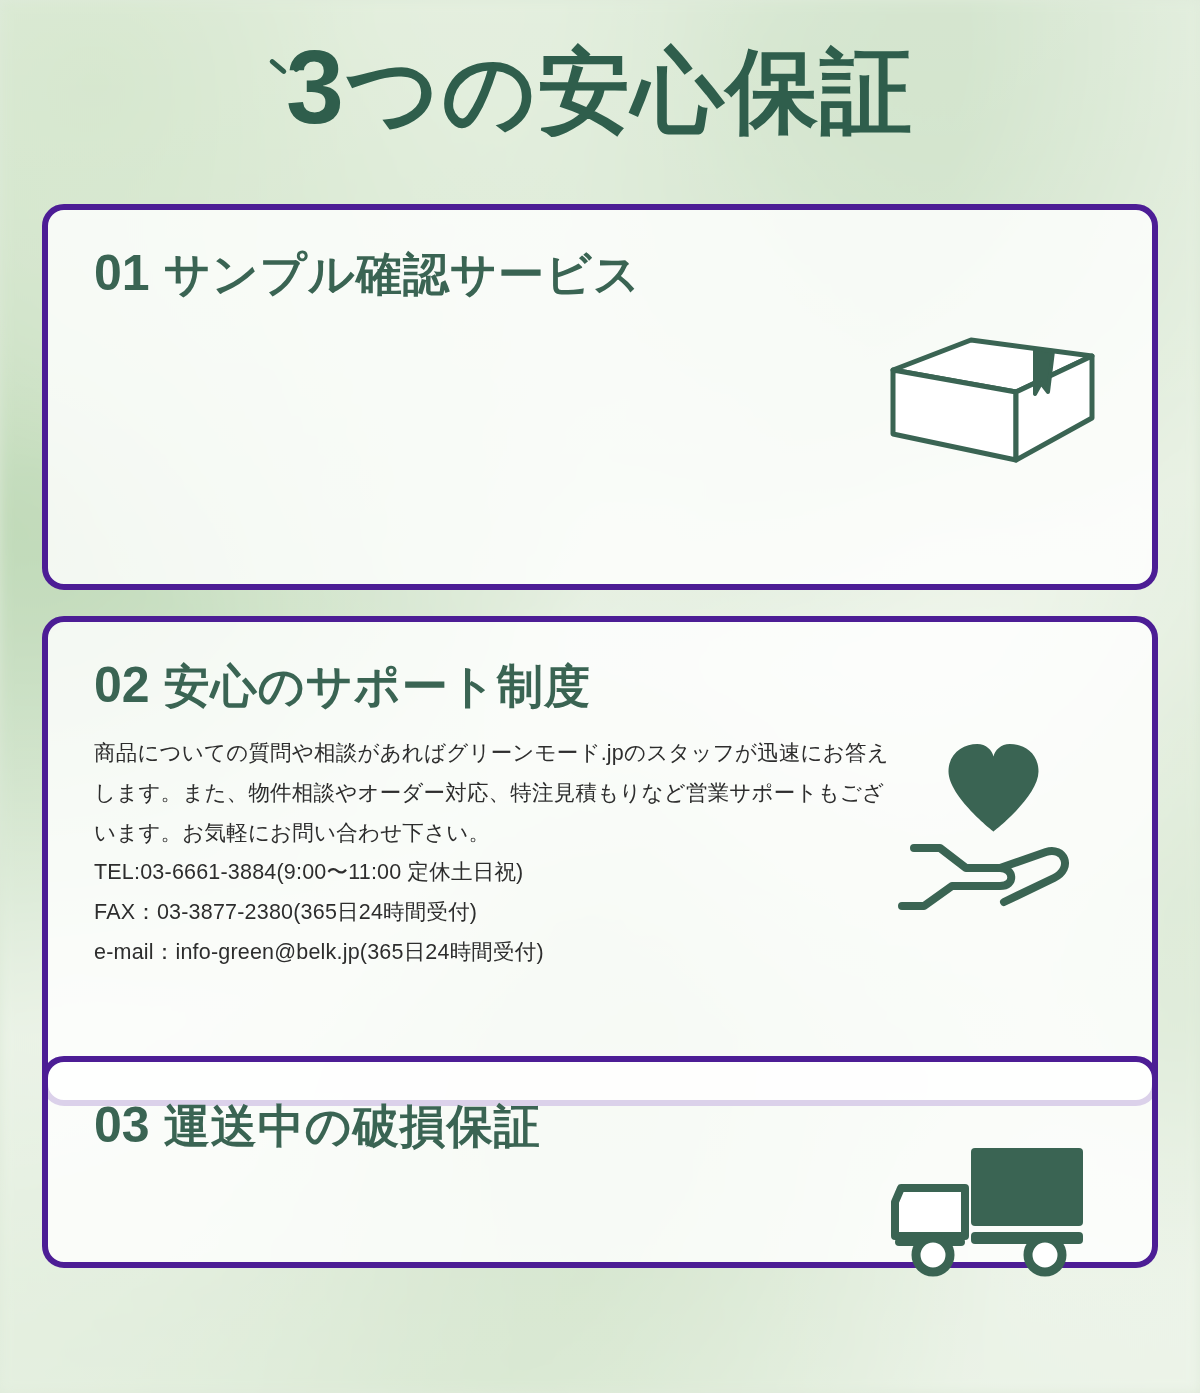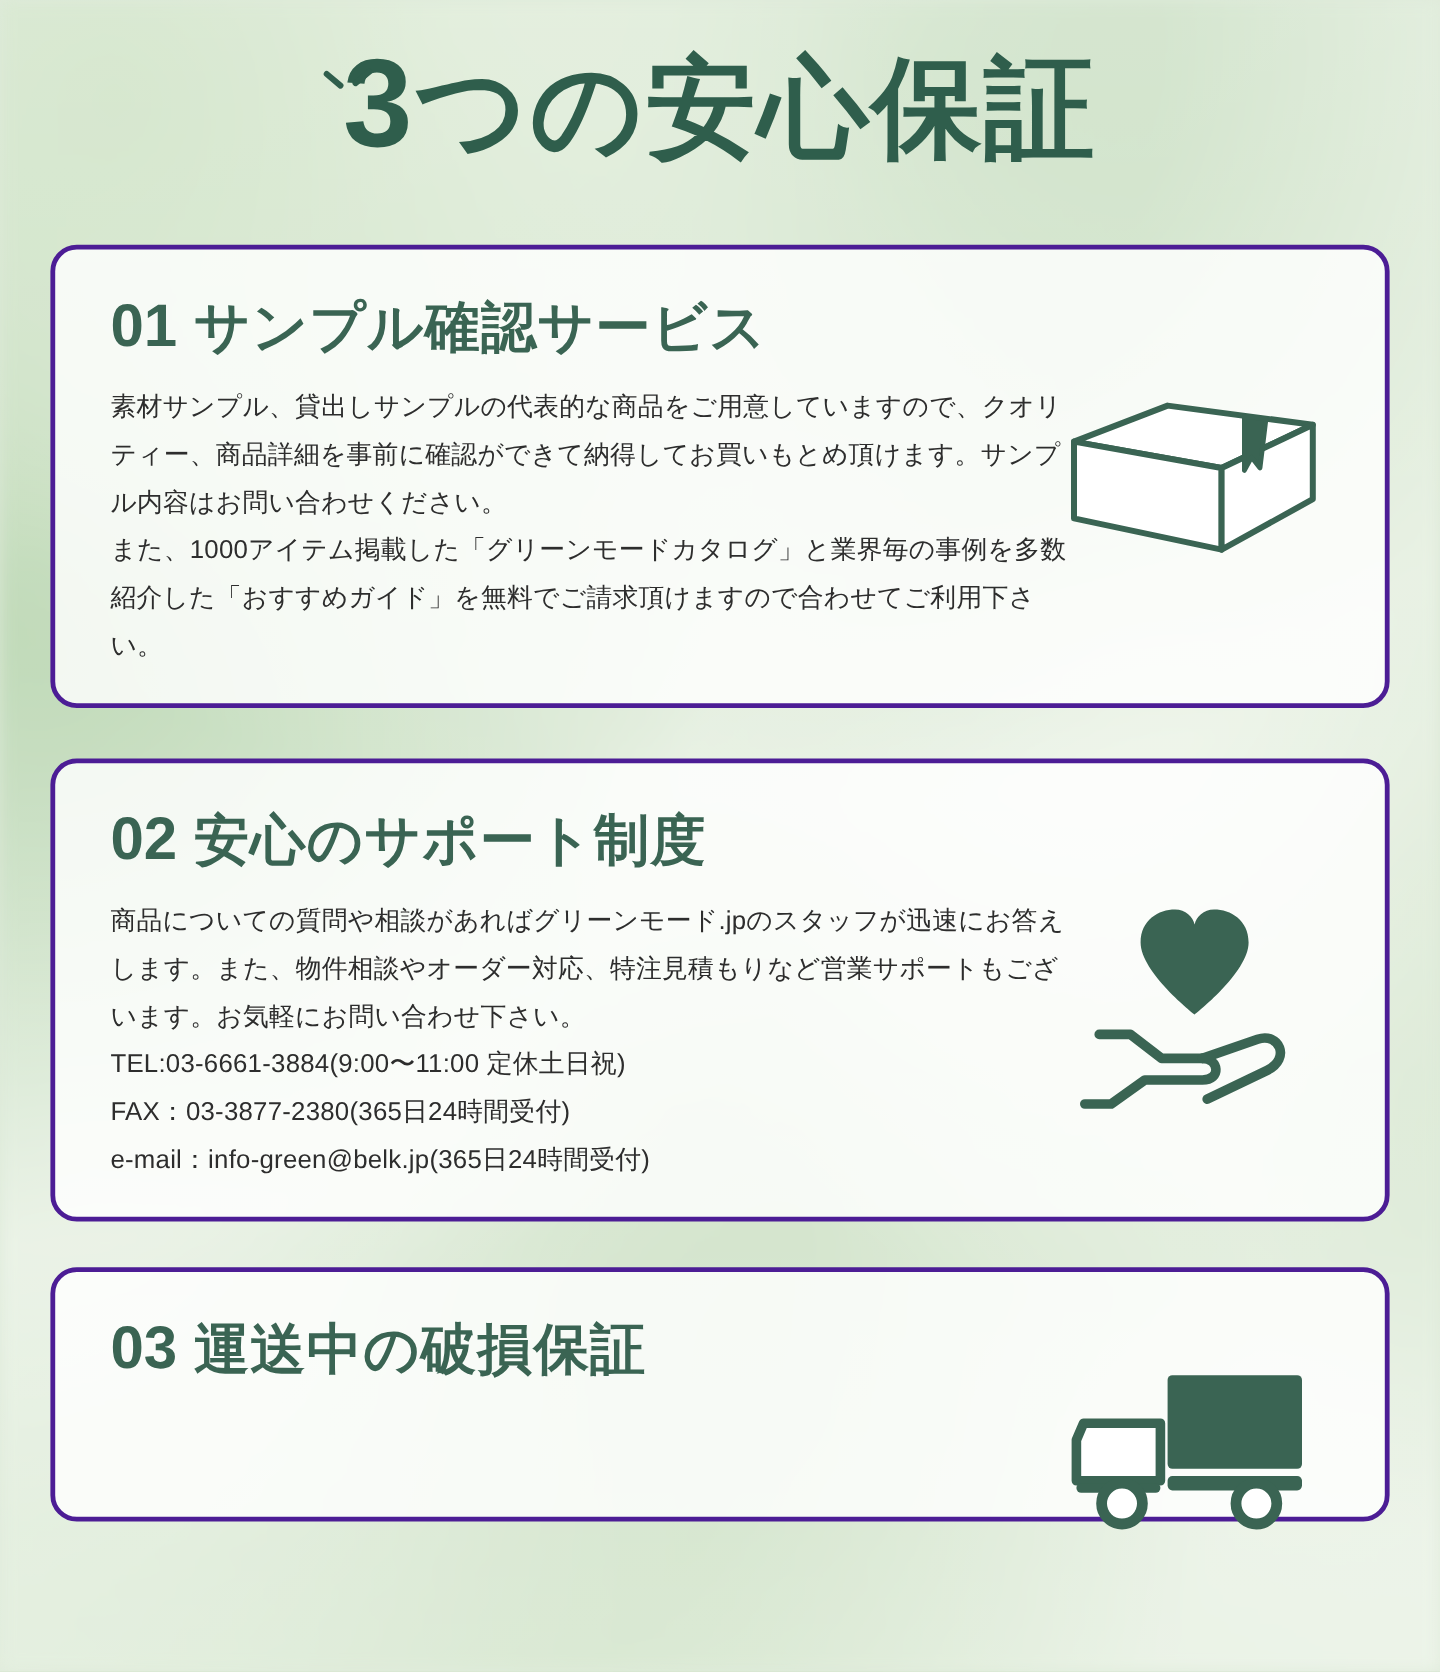--- a/index.html
+++ b/index.html
@@ -86,26 +86,26 @@
     transform: rotate(-40deg);
     border-radius: 3px;
   }
 
   
   .card {
     position: absolute;
     left: 42px;
     width: 1116px;
     background: rgba(255,255,255,0.80);
-    border: 4px solid #4c1d95;
+    border: 6px solid #4c1d95;
     border-radius: 22px;
     box-sizing: border-box;
   }
   #card-01 { top: 204px;  height: 386px; }
-  #card-02 { top: 632px;  height: 386px; }
+  #card-02 { top: 616px;  height: 490px; }
   #card-03 { top: 1056px; height: 212px; }
 
   .card-head {
     position: absolute;
     left: 46px;
     top: 34px;
     color: #3a6453;
     font-size: 46px;
     font-weight: bold;
     letter-spacing: 1px;
@@ -152,22 +152,20 @@
   <div class="title">
     <span class="num">3</span><span>つの安心保証</span>
     <span class="tick"></span>
     <span class="tick2"></span>
   </div>
 
   <div class="card" id="card-01">
     <div class="card-head">
       <span class="no">01</span><span>サンプル確認サービス</span>
     </div>
-    <div class="card-body">素材サンプル、貸出しサンプルの代表的な商品をご用意していますので、クオリティー、商品詳細を事前に確認ができて納得してお買いもとめ頂けます。サンプル内容はお問い合わせください。
-また、1000アイテム掲載した「グリーンモードカタログ」と業界毎の事例を多数紹介した「おすすめガイド」を無料でご請求頂けますので合わせてご利用下さい。</div>
     <div class="icon-wrap" id="icon-box">
       <svg width="215" height="150" viewBox="0 0 215 150">
         <g fill="none" stroke="#3a6453" stroke-width="5" stroke-linejoin="round">
           <path d="M8 48 L86 18 L207 34 L131 70 Z" fill="#ffffff"></path>
           <path d="M8 48 L8 112 L131 138 L131 70 Z" fill="#ffffff"></path>
           <path d="M131 70 L207 34 L207 96 L131 138 Z" fill="#ffffff"></path>
         </g>
         <path d="M150 27 L168 29 L163 70 L156 61 L150 72 Z" fill="#3a6453"></path>
         <path d="M150 27 L168 29 L163 70 L156 61 L150 72 Z" fill="none" stroke="#3a6453" stroke-width="4" stroke-linejoin="round"></path>
       </svg>

